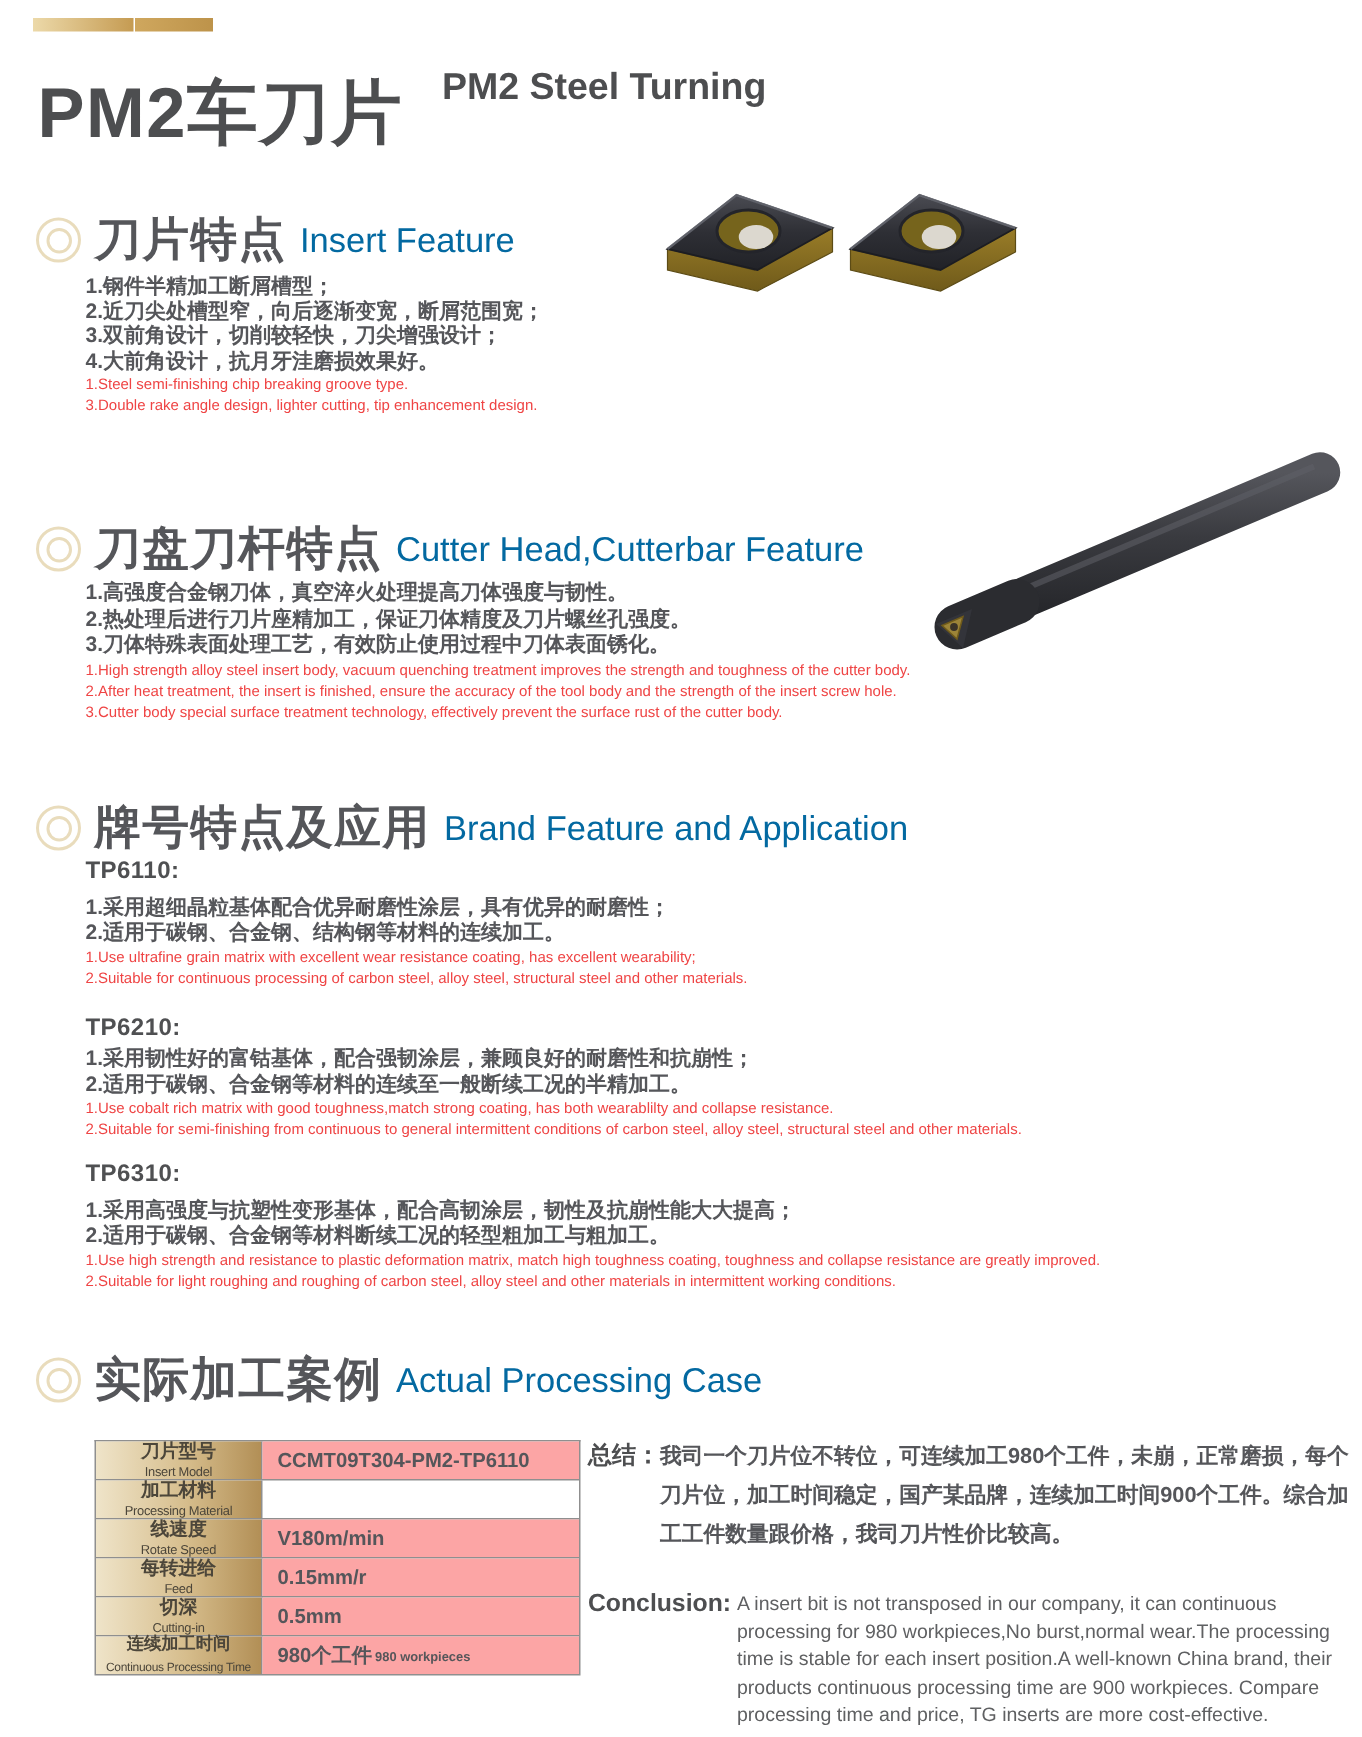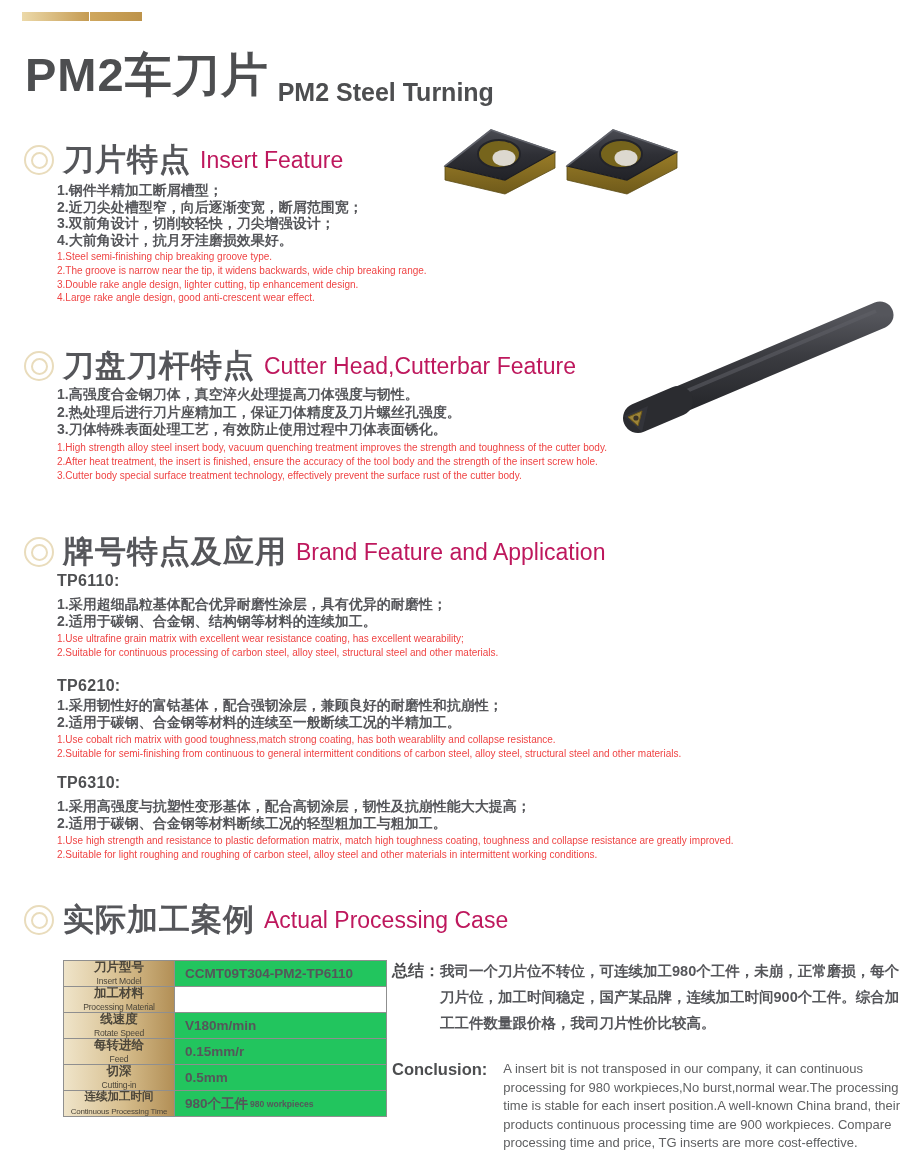--- a/index.html
+++ b/index.html
@@ -5,60 +5,60 @@
   html,body{margin:0;padding:0;background:#ffffff;}
   body{font-family:"Liberation Sans","DejaVu Sans",sans-serif;color:#595757;}
   .page{position:relative;width:908px;height:1158px;background:#fff;overflow:hidden;}
 
   
   .accent-bar{position:absolute;left:22px;top:12px;width:120px;height:9px;display:flex;}
   .accent-bar .seg1{width:68px;height:100%;background:linear-gradient(90deg,#ecd9a9 0%,#c59b52 100%);}
   .accent-bar .seg2{width:52px;height:100%;background:linear-gradient(90deg,#cfa75e 0%,#bd934a 100%);margin-left:1px;}
 
   
-  .title-row{position:absolute;left:25px;top:44px;display:flex;align-items:flex-end;gap:9px;}
+  .title-row{position:absolute;left:25px;top:44px;display:flex;align-items:flex-start;gap:26px;}
   .title-cn{font-size:47px;font-weight:800;color:#4d4e50;letter-spacing:1px;}
   .title-en{font-size:25px;font-weight:700;color:#4d4e50;}
 
   
   .sec-head{position:absolute;display:flex;align-items:center;gap:9px;}
   .ring{width:26px;height:26px;border:2px solid #e9dcbc;border-radius:50%;display:flex;align-items:center;justify-content:center;flex:0 0 auto;}
   .ring .inner{width:13px;height:13px;border:2px solid #e9dcbc;border-radius:50%;}
   .sec-cn{font-size:31px;font-weight:700;color:#55565a;letter-spacing:1px;}
-  .sec-en{font-size:23px;font-weight:400;color:#be185d;}
+  .sec-en{font-size:23px;font-weight:400;color:#0369a1;}
 
   
   .list{position:absolute;left:57px;}
   .list .cn{font-size:14px;font-weight:700;color:#55565a;line-height:16.5px;}
   .list .en{font-size:10px;font-weight:400;color:#ef4444;line-height:13.8px;}
   .list .en.first{margin-top:2px;}
 
   
   .brand-name{font-size:16px;font-weight:800;color:#4f5052;letter-spacing:.3px;}
 
   
   .photo{position:absolute;}
 
   
   .spec-table{position:absolute;left:63px;top:960px;width:322px;border:1px solid #8f8f8f;border-bottom:none;}
   .spec-row{display:flex;border-bottom:1px solid #8f8f8f;height:25px;}
   .spec-label{width:110px;flex:0 0 auto;background:linear-gradient(90deg,#efe4c9 0%,#d6bd8c 55%,#b28f56 100%);border-right:1px solid #8f8f8f;display:flex;flex-direction:column;align-items:center;justify-content:space-between;line-height:1;}
   .spec-label .lcn{font-size:12.5px;font-weight:700;color:#4c463a;}
   .spec-label .len{font-size:8.6px;color:#4c463a;margin-top:1px;letter-spacing:-.2px;white-space:nowrap;}
-  .spec-value{flex:1;background:#22c55e;display:flex;align-items:center;padding-left:10px;}
+  .spec-value{flex:1;background:#fca5a5;display:flex;align-items:center;padding-left:10px;}
   .spec-value .val{font-size:13.5px;font-weight:700;color:#55565a;white-space:nowrap;}
   .spec-value .val-small{font-size:8.6px;font-weight:700;color:#55565a;margin-left:2px;white-space:nowrap;}
 
   
   .summary{position:absolute;left:392px;top:958px;width:512px;}
   .sum-cn{display:flex;}
   .sum-cn .lbl{font-size:16px;font-weight:800;color:#4d4e50;flex:0 0 auto;line-height:26px;}
   .sum-cn .txt{font-size:14.5px;font-weight:600;color:#55565a;line-height:26px;}
   .sum-en{display:flex;margin-top:24px;}
-  .sum-en .lbl{font-size:16.5px;font-weight:800;color:#4d4e50;flex:0 0 auto;margin-right:16px;line-height:18.5px;}
+  .sum-en .lbl{font-size:16.5px;font-weight:800;color:#4d4e50;flex:0 0 auto;margin-right:4px;line-height:18.5px;}
   .sum-en .txt{font-size:13px;color:#5f6062;line-height:18.5px;}
 </style>
 </head>
 <body>
 
 <div class="page">
 
   <div class="accent-bar">
     <div class="seg1"></div>
     <div class="seg2"></div>
@@ -75,23 +75,21 @@
       </span>
     <span class="sec-cn">刀片特点</span>
     <span class="sec-en">Insert Feature</span>
   </div>
   <div class="list" style="top:182px;">
     <div class="cn">1.钢件半精加工断屑槽型；</div>
     <div class="cn">2.近刀尖处槽型窄，向后逐渐变宽，断屑范围宽；</div>
     <div class="cn">3.双前角设计，切削较轻快，刀尖增强设计；</div>
     <div class="cn">4.大前角设计，抗月牙洼磨损效果好。</div>
     <div class="en first">1.Steel semi-finishing chip breaking groove type.</div>
-    <div class="en">2.The groove is narrow near the tip, it widens backwards, wide chip breaking range.</div>
     <div class="en">3.Double rake angle design, lighter cutting, tip enhancement design.</div>
-    <div class="en">4.Large rake angle design, good anti-crescent wear effect.</div>
   </div>
 
   <div class="photo" style="left:441px;top:118px;width:240px;height:100px;">
     <svg width="240" height="100" viewBox="0 0 240 100">
       <defs>
         <linearGradient id="topf" x1="0" y1="0" x2="0" y2="1">
           <stop offset="0" stop-color="#4a4b52"></stop>
             <stop offset="0.5" stop-color="#2e2f35"></stop>
             <stop offset="1" stop-color="#212227"></stop>
         </linearGradient>

